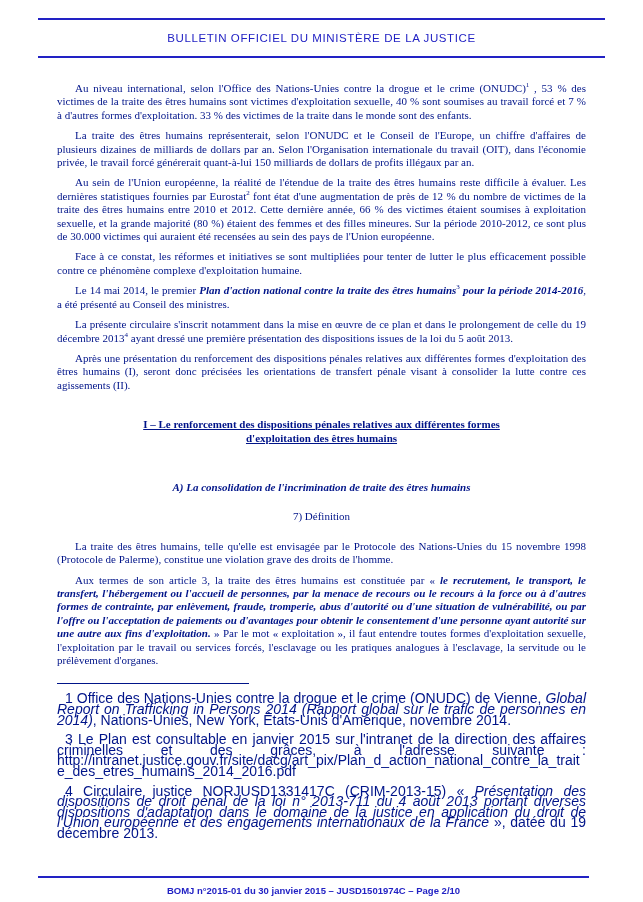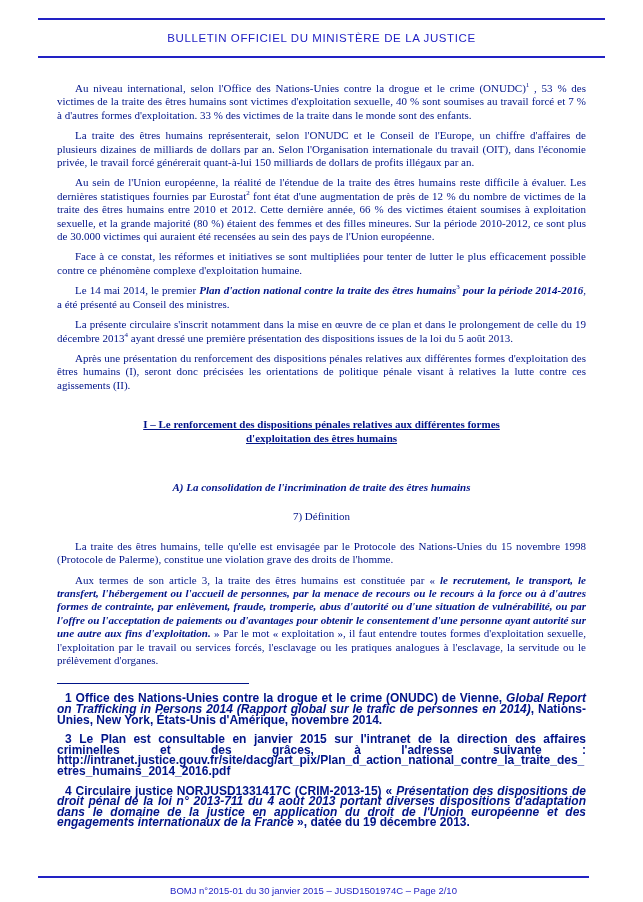--- a/index.html
+++ b/index.html
@@ -59,35 +59,35 @@
     margin: 0 0 16px 0;
   }
   .footnote-sep {
     border: 0;
     border-top: 1px solid #001489;
     width: 192px;
     margin: 16px 0 9px 0;
   }
   .footnotes {
     font-family: "Liberation Sans", sans-serif;
-    font-size: 12px;
+    font-size: 14px;
     line-height: 10.6px;
     text-align: justify;
     overflow-wrap: break-word;
-    font-weight: bold;
   }
   .footnote {
     margin: 0 0 9px 0;
     text-indent: 8px;
   }
   .footer {
     position: absolute;
     left: 0;
     right: 16px;
     bottom: 6px;
+    font-weight: bold;
   }
   .footer-text {
     text-align: center;
     font-family: "Liberation Sans", sans-serif;
     font-size: 9.5px;
     color: #2222c4;
     margin: 7px 0 0 0;
   }
 </style>
 </head>
@@ -100,21 +100,21 @@
   <hr class="rule">
 
   <div class="content">
 
     <p class="para">Au niveau international, selon l'Office des Nations-Unies contre la drogue et le crime (ONUDC)<sup>1</sup> , 53 % des victimes de la traite des êtres humains sont victimes d'exploitation sexuelle, 40 % sont soumises au travail forcé et 7 % à d'autres formes d'exploitation. 33 % des victimes de la traite dans le monde sont des enfants.</p>
     <p class="para">La traite des êtres humains représenterait, selon l'ONUDC et le Conseil de l'Europe, un chiffre d'affaires de plusieurs dizaines de milliards de dollars par an. Selon l'Organisation internationale du travail (OIT), dans l'économie privée, le travail forcé générerait quant-à-lui 150 milliards de dollars de profits illégaux par an.</p>
     <p class="para">Au sein de l'Union européenne, la réalité de l'étendue de la traite des êtres humains reste difficile à évaluer. Les dernières statistiques fournies par Eurostat<sup>2</sup> font état d'une augmentation de près de 12 % du nombre de victimes de la traite des êtres humains entre 2010 et 2012. Cette dernière année, 66 % des victimes étaient soumises à exploitation sexuelle, et la grande majorité (80 %) étaient des femmes et des filles mineures. Sur la période 2010-2012, ce sont plus de 30.000 victimes qui auraient été recensées au sein des pays de l'Union européenne.</p>
     <p class="para">Face à ce constat, les réformes et initiatives se sont multipliées pour tenter de lutter le plus efficacement possible contre ce phénomène complexe d'exploitation humaine.</p>
     <p class="para">Le 14 mai 2014, le premier <b><i>Plan d'action national contre la traite des êtres humains</i></b><sup>3</sup> <b><i>pour la période 2014-2016</i></b>, a été présenté au Conseil des ministres.</p>
     <p class="para">La présente circulaire s'inscrit notamment dans la mise en œuvre de ce plan et dans le prolongement de celle du 19 décembre 2013<sup>4</sup> ayant dressé une première présentation des dispositions issues de la loi du 5 août 2013.</p>
-    <p class="para">Après une présentation du renforcement des dispositions pénales relatives aux différentes formes d'exploitation des êtres humains (I), seront donc précisées les orientations de politique pénale visant à relatives la lutte contre ces agissements (II).</p>
+    <p class="para">Après une présentation du renforcement des dispositions pénales relatives aux différentes formes d'exploitation des êtres humains (I), seront donc précisées les orientations de transfert pénale visant à consolider la lutte contre ces agissements (II).</p>
 
     <p class="para section-heading">I – Le renforcement des dispositions pénales relatives aux différentes formes d'exploitation des êtres humains</p>
     <p class="para subsection-heading">A) La consolidation de l'incrimination de traite des êtres humains</p>
     <p class="para definition-heading">7) Définition</p>
 
     <p class="para">La traite des êtres humains, telle qu'elle est envisagée par le Protocole des Nations-Unies du 15 novembre 1998 (Protocole de Palerme), constitue une violation grave des droits de l'homme.</p>
     <p class="para">Aux termes de son article 3, la traite des êtres humains est constituée par « <b><i>le recrutement, le transport, le transfert, l'hébergement ou l'accueil de personnes, par la menace de recours ou le recours à la force ou à d'autres formes de contrainte, par enlèvement, fraude, tromperie, abus d'autorité ou d'une situation de vulnérabilité, ou par l'offre ou l'acceptation de paiements ou d'avantages pour obtenir le consentement d'une personne ayant autorité sur une autre aux fins d'exploitation.</i></b> » Par le mot « exploitation », il faut entendre toutes formes d'exploitation sexuelle, l'exploitation par le travail ou services forcés, l'esclavage ou les pratiques analogues à l'esclavage, la servitude ou le prélèvement d'organes.</p>
 
     <hr class="footnote-sep">
 

